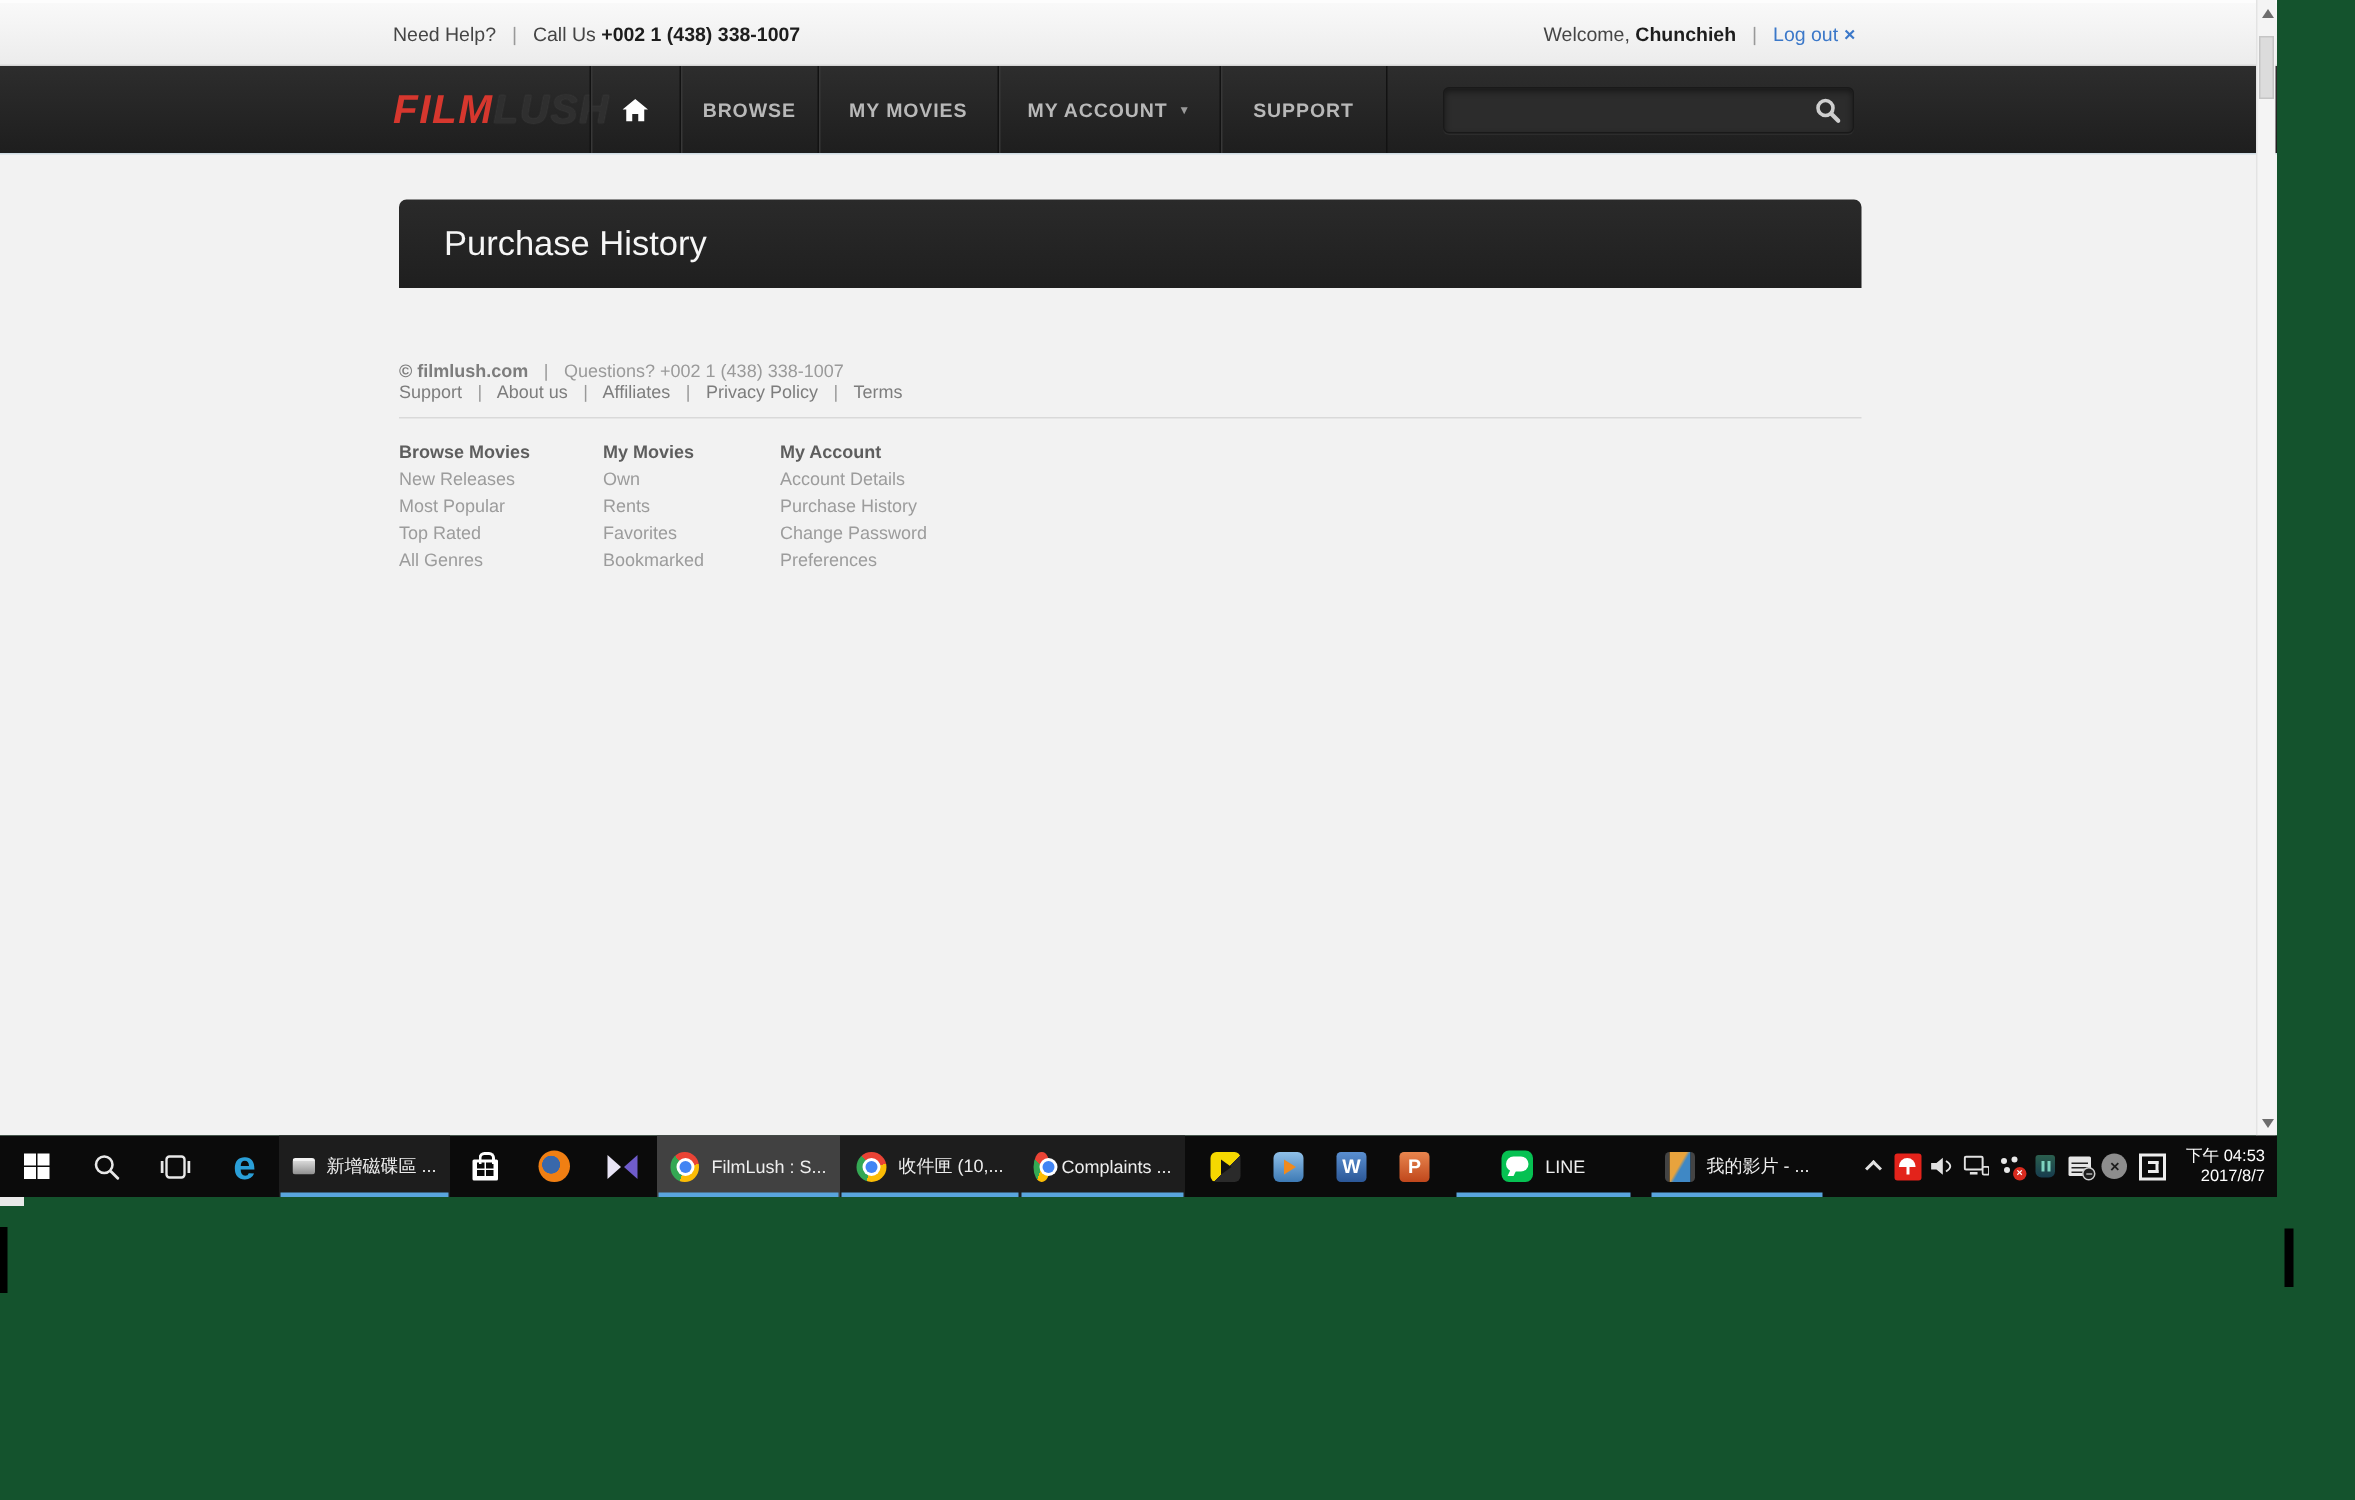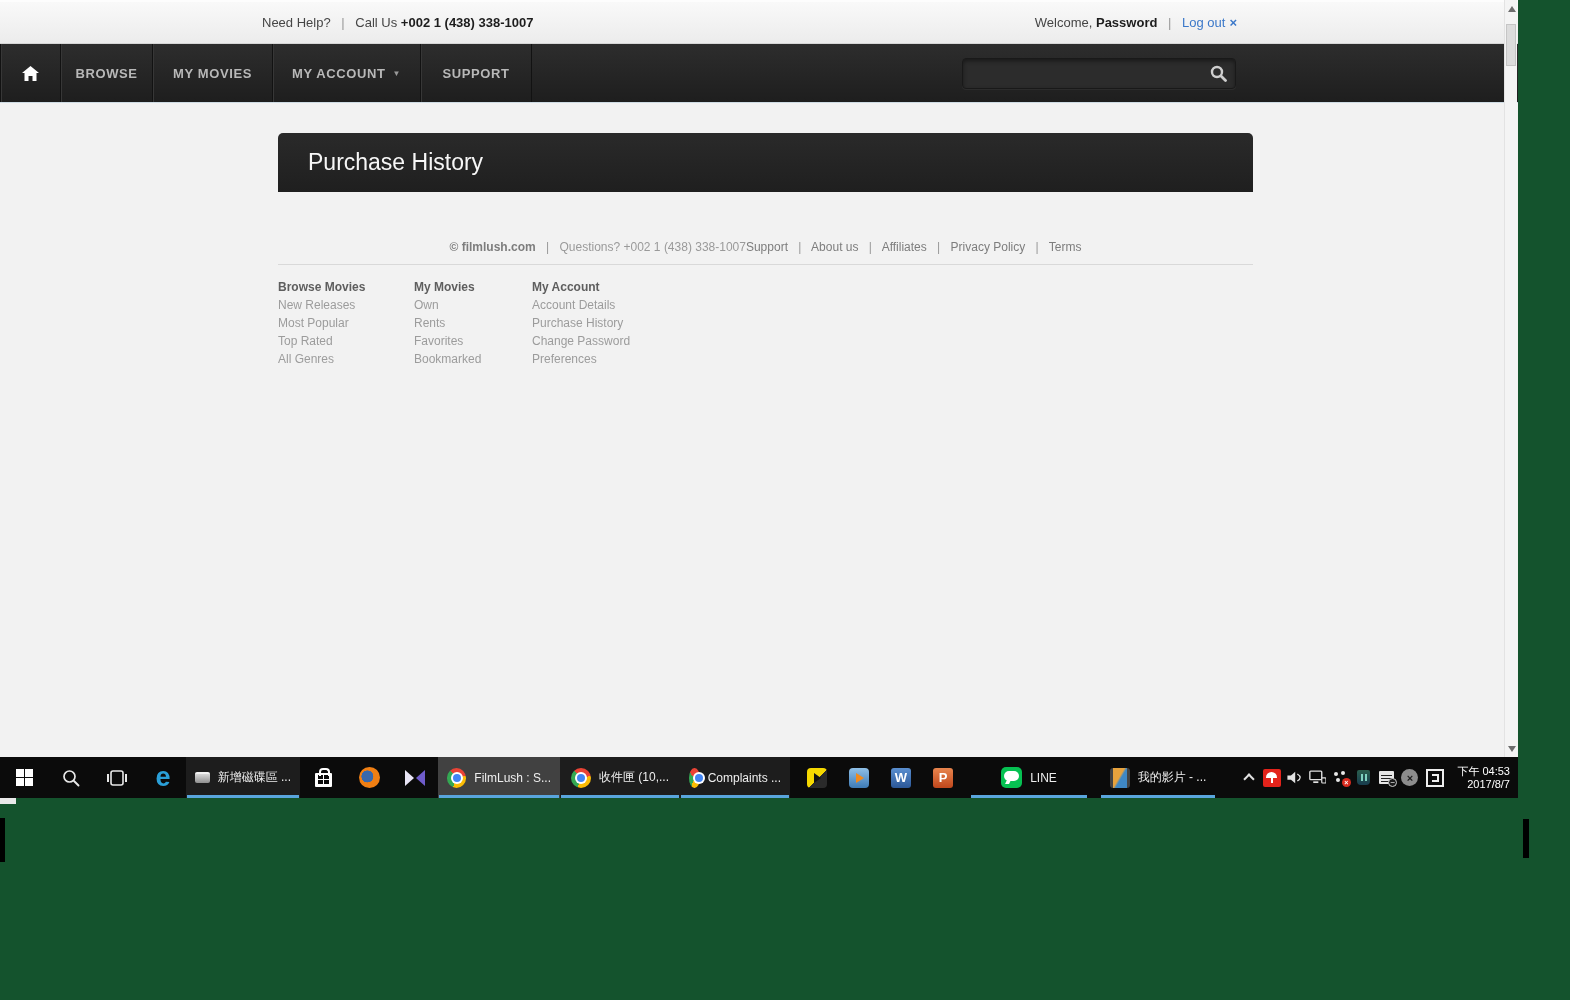--- a/index.html
+++ b/index.html
@@ -33,30 +33,30 @@
   .nav-cell.w2{width:120px;}
   .nav-cell.w3{width:148px;}
   .nav-cell.w4{width:112px;border-right:1px solid #121212;}
   .caret{font-size:8px;color:#9a9a9a;margin-left:7px;}
   .searchbox{position:absolute;right:282px;top:14px;width:274px;height:31px;background:#2c2c2c;
     border:1px solid #191919;border-radius:4px;box-shadow:inset 0 2px 4px rgba(0,0,0,.45),0 1px 0 rgba(255,255,255,.05);}
   .searchbox input{position:absolute;left:0;top:0;width:234px;height:100%;background:transparent;border:none;outline:none;color:#ccc;padding:0 10px;font-size:13px;}
   .mag{position:absolute;right:8px;top:6px;cursor:pointer;}
 
   
-  .content{position:absolute;left:16px;top:103px;width:100%;}
+  .content{position:absolute;left:4px;top:103px;width:100%;}
   .panel{margin:30px 0 0 262px;width:975px;}
   .panel-head{height:59px;background:linear-gradient(#2a2a2a,#1f1f1f);border-radius:5px 5px 0 0;
     display:flex;align-items:center;padding-left:30px;color:#f6f6f6;font-size:23px;}
   .panel-body{height:118px;background:#fff;border:1px solid #d5d5d5;border-top:none;
     padding:50px 0 0 30px;color:#333;font-size:15px;}
 
   
   .footer{margin:48px 0 0 262px;width:975px;font-size:12px;}
-  .f-row1{display:flex;justify-content:center;color:#9a9a9a;}
+  .f-row1{display:flex;justify-content:flex-end;color:#9a9a9a;flex-direction:column;}
   .f-row1 b{color:#7d7d7d;}
   .f-link{color:#7d7d7d;cursor:pointer;}
   .f-hr{border:none;border-top:1px solid #d9d9d9;margin:10px 0 13px 0;}
   .f-cols{display:flex;}
   .f-col{line-height:18px;}
   .f-col.c1{width:136px;}
   .f-col.c2{width:118px;}
   .f-col.c3{width:200px;}
   .f-col .hd{font-weight:bold;color:#5e5e5e;}
   .f-col .lk{color:#9c9c9c;cursor:pointer;}
@@ -143,29 +143,33 @@
     <div class="topbar">
       <div class="tb-inner">
         <div>
           <span>Need Help?</span>
           <span class="sep">|</span>
           <span>Call Us</span>
           <b>+002 1 (438) 338-1007</b>
         </div>
         <div>
           <span>Welcome,</span>
-          <b>Password</b>
+          <b>Chunchieh</b>
           <span class="sep">|</span>
           <a class="logout"><span>Log out</span><span class="x">×</span></a>
         </div>
       </div>
     </div>
 
     <div class="navbar">
       <div class="nav-inner">
+        <div class="logo">
+          <span class="logo-film">FILM</span>
+            <span class="logo-lush">LUSH</span>
+        </div>
         <div class="nav-cell home">
           <svg width="17" height="15" viewBox="0 0 17 15">
               <path d="M8.5 0 L17 7 H14.5 V15 H10.5 V10 H6.5 V15 H2.5 V7 H0 Z" fill="#fff"></path>
             </svg>
         </div>
         <div class="nav-cell w1">
             <span>BROWSE</span>
           </div>
         <div class="nav-cell w2">
             <span>MY MOVIES</span>

